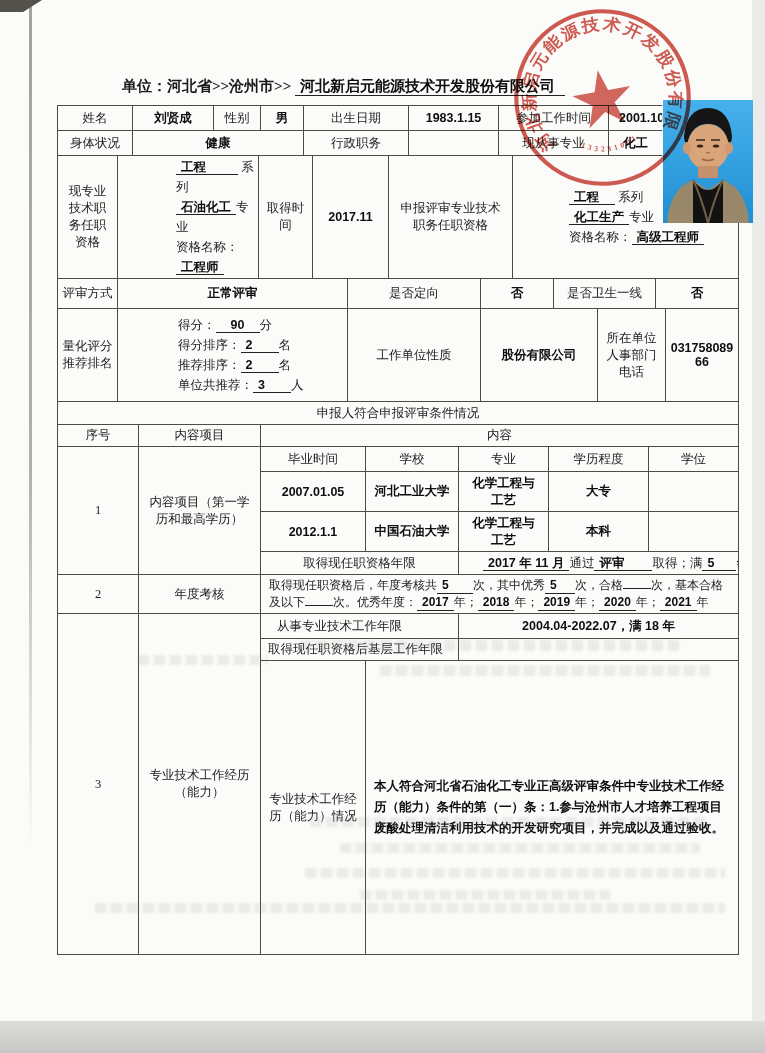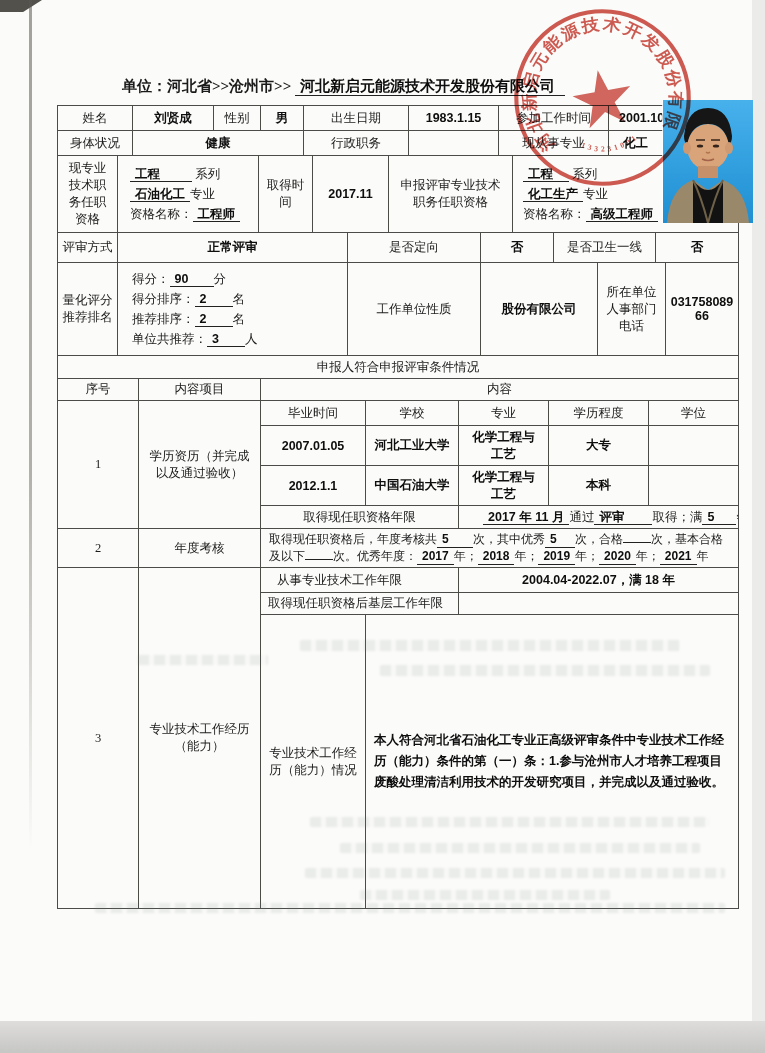--- a/index.html
+++ b/index.html
@@ -32,21 +32,21 @@
     border:1px solid #4b4b47;text-align:center;vertical-align:middle;
     font-size:12.5px;color:#1c1c1c;padding:1px 3px;overflow:hidden;word-break:break-all;
   }
   .lbl{font-family:"Liberation Serif","DejaVu Serif",serif;}
   .val{font-family:"Liberation Sans","DejaVu Sans",sans-serif;font-weight:bold;color:#0e0e0e;}
   .tl{text-align:left;}
   .u{
     display:inline-block;border-bottom:1px solid #222;padding:0 5px;line-height:1.15;
     font-family:"Liberation Sans","DejaVu Sans",sans-serif;font-weight:bold;color:#0e0e0e;
   }
-  .rich-line{line-height:20px;}
+  .rich-line{line-height:20px;margin-left:46px;}
   .para{line-height:21px;text-align:left;padding:4px 8px;}
   .photo{position:absolute;left:663px;top:100px;width:90px;height:123px;z-index:5;
     box-shadow:-1px 0 0 rgba(255,255,255,.8);}
   .stamp{position:absolute;left:505px;top:0px;width:195px;height:195px;z-index:6;
     opacity:.8;mix-blend-mode:multiply;transform:rotate(-10deg);}
   .bleed{position:absolute;z-index:1;border-radius:2px;filter:blur(1.3px);
     background:repeating-linear-gradient(90deg,rgba(115,138,125,.13) 0 11px,rgba(115,138,125,.02) 11px 16px);}
 </style>
 </head>
 <body>
@@ -148,21 +148,21 @@
           <col style="width:68px">
           <col style="width:73px">
       </colgroup>
       <tbody>
           <tr style="height:93px">
         <td class="lbl">
           <div>量化评分</div>
           <div>推荐排名</div>
         </td>
         <td class="tl lbl" style="padding-left:14px">
-          <div class="rich-line"><span>得分：</span><span class="u" style="min-width: 34px;">90</span><span>分</span></div>
+          <div class="rich-line"><span>得分：</span><span class="u" style="min-width: 34px; text-align: center;">90</span><span>分</span></div>
           <div class="rich-line"><span>得分排序：</span><span class="u" style="min-width: 28px;">2</span><span>名</span></div>
           <div class="rich-line"><span>推荐排序：</span><span class="u" style="min-width: 28px;">2</span><span>名</span></div>
           <div class="rich-line"><span>单位共推荐：</span><span class="u" style="min-width: 28px;">3</span><span>人</span></div>
         </td>
         <td class="lbl">工作单位性质</td>
         <td class="val">股份有限公司</td>
         <td class="lbl">所在单位人事部门电话</td>
         <td class="val">03175808966</td>
       </tr>
     </tbody>
@@ -182,21 +182,21 @@
           <tr style="height:23px">
         <td class="lbl" colspan="7">申报人符合申报评审条件情况</td>
       </tr>
       <tr style="height:22px">
         <td class="lbl">序号</td>
         <td class="lbl">内容项目</td>
         <td class="lbl" colspan="5">内容</td>
       </tr>
       <tr style="height:25px">
         <td class="lbl" rowspan="4">1</td>
-        <td class="lbl" rowspan="4" style="padding:0 8px">学历资历（并完成以及通过验收）</td>
+        <td class="lbl" rowspan="4" style="padding:0 8px">内容项目（第一学历和最高学历）</td>
         <td class="lbl">毕业时间</td>
         <td class="lbl">学校</td>
         <td class="lbl">专业</td>
         <td class="lbl">学历程度</td>
         <td class="lbl">学位</td>
       </tr>
       <tr style="height:40px">
         <td class="val">2007.01.05</td>
         <td class="val">河北工业大学</td>
         <td class="val" style="padding:0 8px">化学工程与工艺</td>

